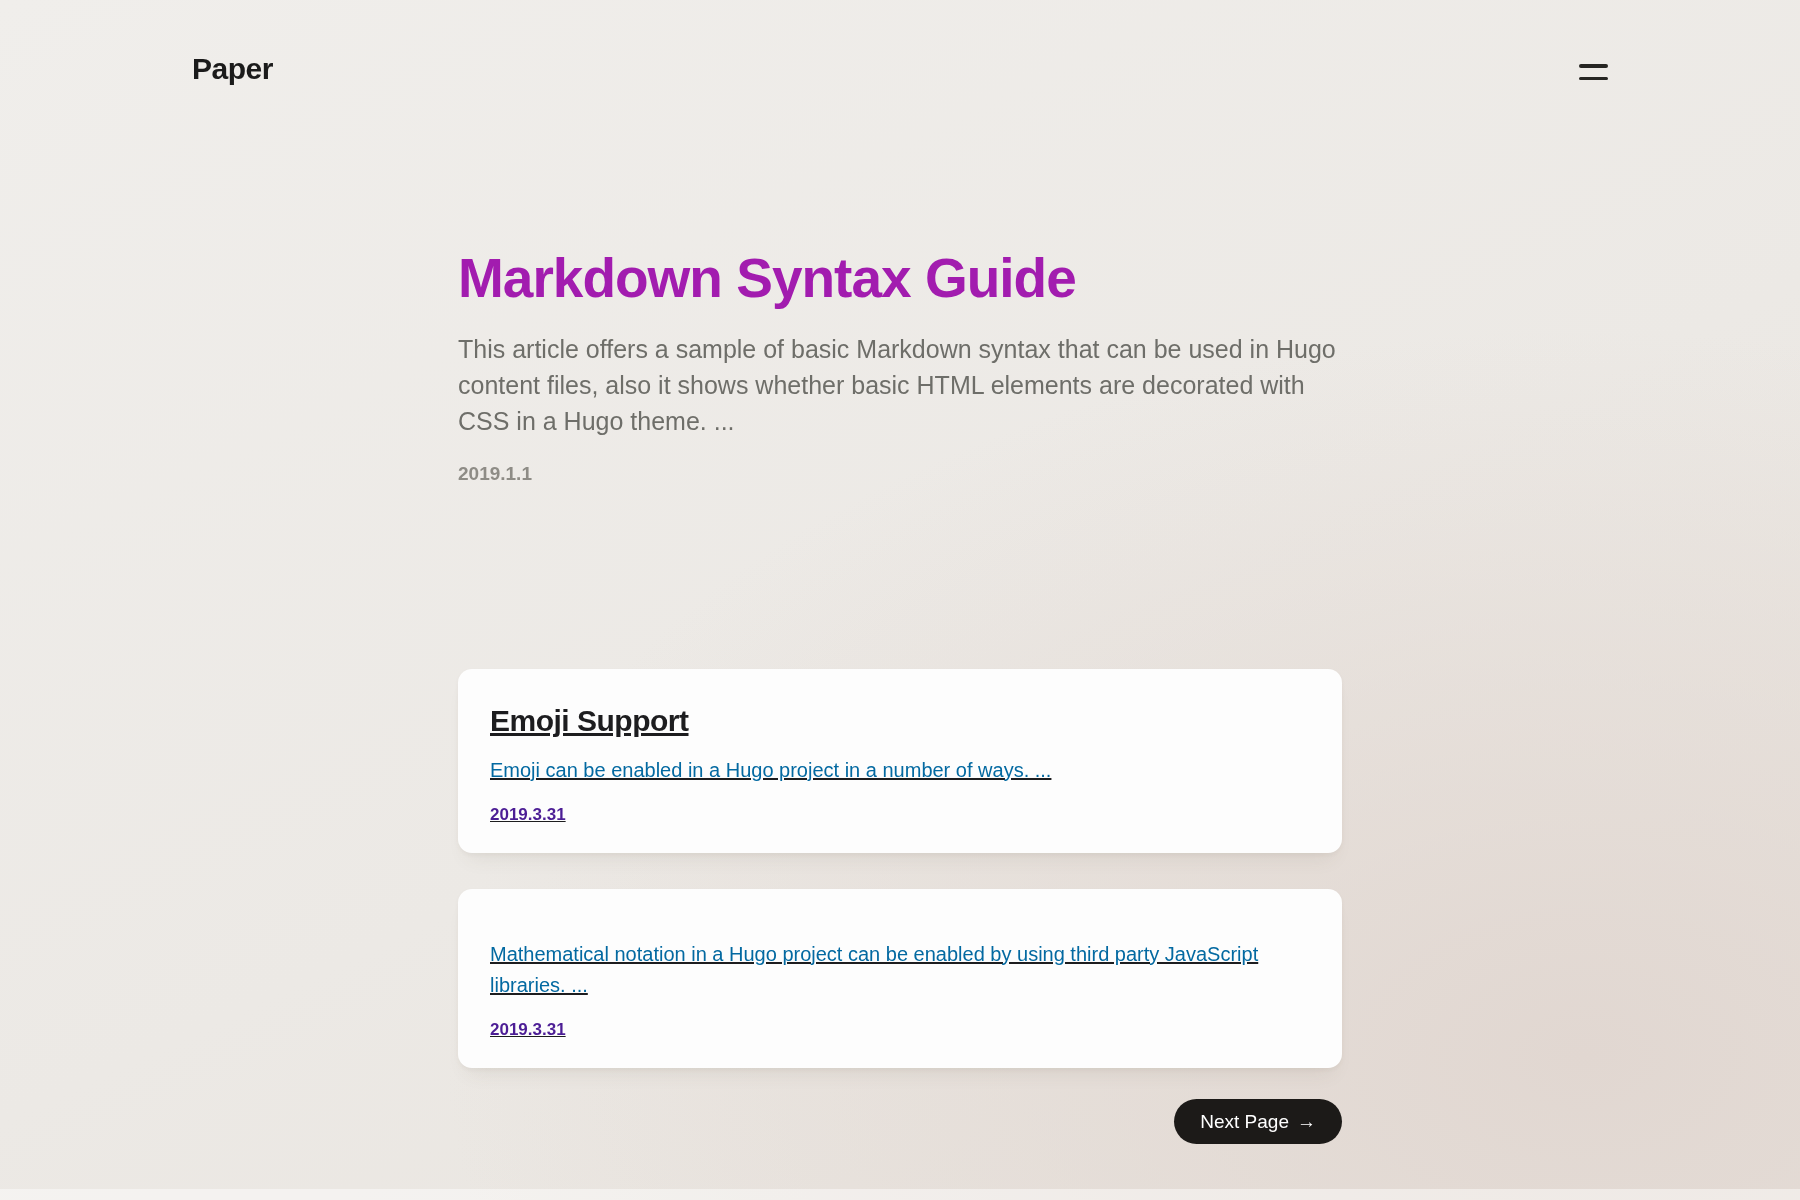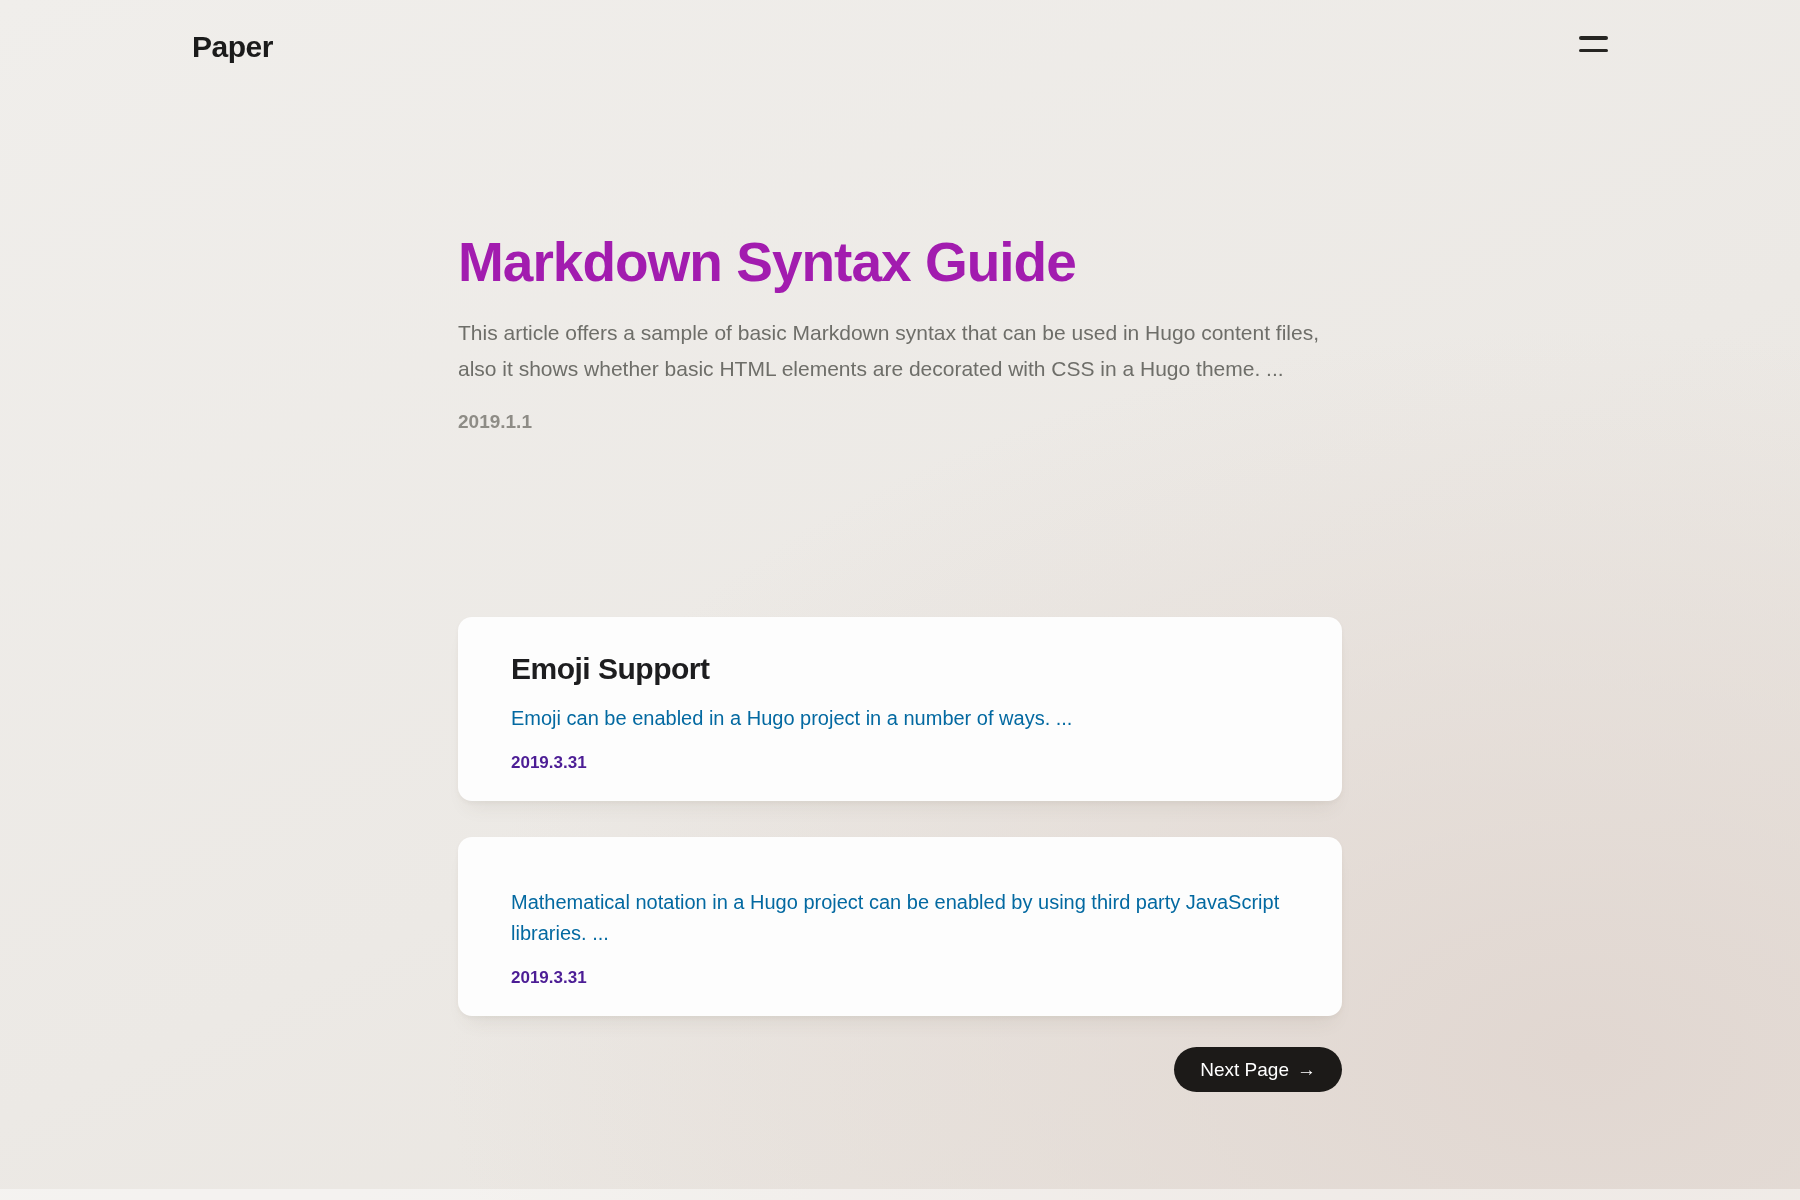--- a/index.html
+++ b/index.html
@@ -16,23 +16,24 @@
       radial-gradient(115% 110% at 88% 88%, #e1d7d1 0%, rgba(225,215,209,0) 55%),
       linear-gradient(155deg, #f0eeeb 0%, #ece9e5 55%, #e8e3dd 100%);
     color: #1d1d1f;
     position: relative;
   }
 
   
   .site-header {
     display: flex;
     justify-content: space-between;
-    align-items: flex-start;
+    align-items: flex-end;
     padding: 30px 192px 0 192px;
     height: 70px;
+    margin-top: 16px;
   }
   .logo {
     font-size: 30px;
     font-weight: 800;
     letter-spacing: -0.5px;
     color: #1b1b1b;
     text-decoration: none;
     cursor: pointer;
   }
   .menu-btn {
@@ -59,44 +60,45 @@
   .hero h1 {
     font-size: 55px;
     line-height: 1.1;
     font-weight: 800;
     letter-spacing: -1px;
     color: #a21caf;
     cursor: pointer;
   }
   .hero .summary {
     margin-top: 22px;
-    font-size: 21px;
+    font-size: 25px;
     line-height: 36px;
     color: #6e6e69;
   }
   .hero .date {
     margin-top: 24px;
     font-size: 19px;
     font-weight: 600;
     color: #8e8c86;
   }
 
   
   .posts {
     margin-top: 184px;
     display: flex;
     flex-direction: column;
     gap: 36px;
   }
   .card {
     background: #fdfdfd;
     border-radius: 14px;
-    padding: 34px 36px 28px 53px;
+    padding: 34px 36px 28px 32px;
     box-shadow: 0 2px 4px rgba(93,77,60,0.05), 0 14px 20px -10px rgba(93,77,60,0.10);
     cursor: pointer;
+    text-decoration: underline;
   }
   .card h2 {
     font-size: 30px;
     line-height: 36px;
     font-weight: 800;
     letter-spacing: -0.5px;
     color: #1d1d1f;
     cursor: pointer;
   }
   .card .summary {

